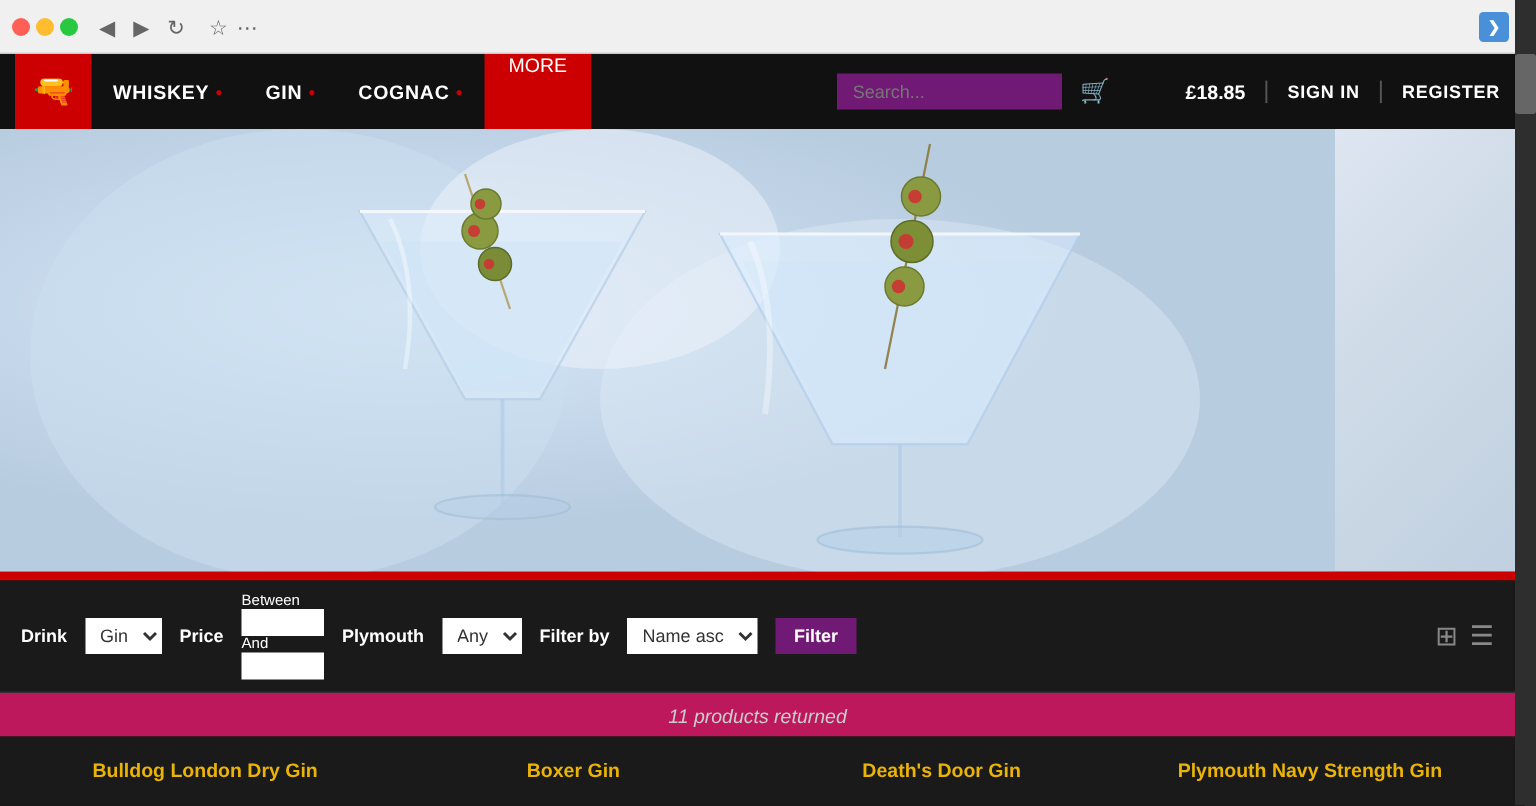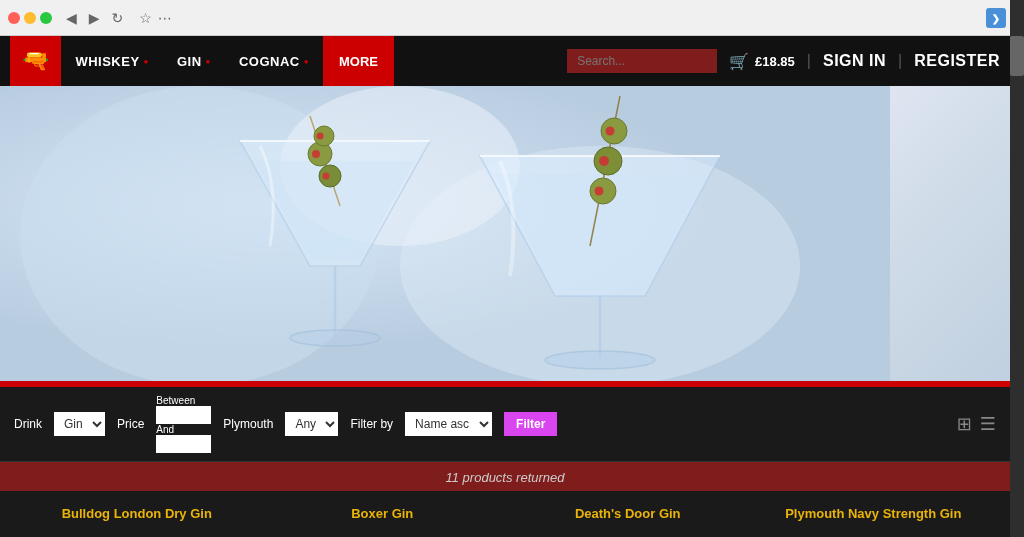--- a/index.html
+++ b/index.html
@@ -118,57 +118,56 @@
     }
     .nav-dot {
       color: #cc0000;
       margin-left: 4px;
       font-size: 8px;
     }
     .nav-more {
       background: #cc0000;
       color: white;
       font-size: 13px;
-      font-weight: bold;
+      font-weight: normal;
       padding: 0 16px;
       height: 50px;
       display: flex;
-      align-items: center;
       cursor: pointer;
       text-transform: uppercase;
     }
     .header-right {
       margin-left: auto;
       display: flex;
       align-items: center;
       gap: 12px;
     }
     .search-box {
-      background: #7f1d1d;
+      background: #701a75;
       border: none;
       padding: 5px 10px;
       width: 150px;
       font-size: 12px;
       color: #999;
     }
     .cart-area {
       display: flex;
       align-items: center;
       gap: 6px;
       color: white;
       font-size: 13px;
     }
     .cart-icon {
       font-size: 16px;
     }
-    .cart-amount { color: white; font-weight: bold; }
+    .cart-amount { color: white; font-weight: bold; margin-left: 44px; }
     .divider { color: #555; }
     .signin-btn, .register-btn {
       color: white;
-      font-size: 16px;
+      font-size: 12px;
       font-weight: bold;
       cursor: pointer;
       text-transform: uppercase;
       letter-spacing: 0.5px;
     }
 
     
     .hero-section {
       width: 100%;
       height: 295px;
@@ -192,21 +191,21 @@
       background: #1a1a1a;
       display: flex;
       align-items: center;
       padding: 8px 14px;
       gap: 12px;
       border-bottom: 1px solid #333;
     }
     .filter-label {
       color: white;
       font-size: 12px;
-      font-weight: normal;
+      font-weight: bold;
     }
     .filter-select {
       background: white;
       border: none;
       padding: 4px 6px;
       font-size: 12px;
       color: #333;
       cursor: pointer;
     }
     .price-inputs {
@@ -219,21 +218,21 @@
       font-size: 10px;
     }
     .price-input {
       background: white;
       border: none;
       padding: 3px 5px;
       width: 55px;
       font-size: 11px;
     }
     .filter-btn {
-      background: #d946ef;
+      background: #701a75;
       color: white;
       border: none;
       padding: 5px 12px;
       font-size: 12px;
       cursor: pointer;
       font-weight: bold;
     }
     .view-icons {
       margin-left: auto;
       display: flex;
@@ -246,21 +245,21 @@
       cursor: pointer;
     }
 
     
     .products-count {
       text-align: center;
       padding: 8px 0 6px;
       font-style: italic;
       color: #ccc;
       font-size: 13px;
-      background: #7f1d1d;
+      background: #be185d;
     }
 
     
     .product-grid {
       display: flex;
       gap: 0;
       background: #1a1a1a;
       padding: 6px 14px 0;
     }
     .product-card {

